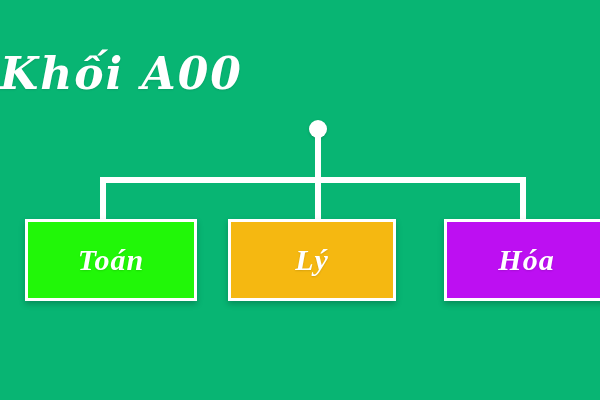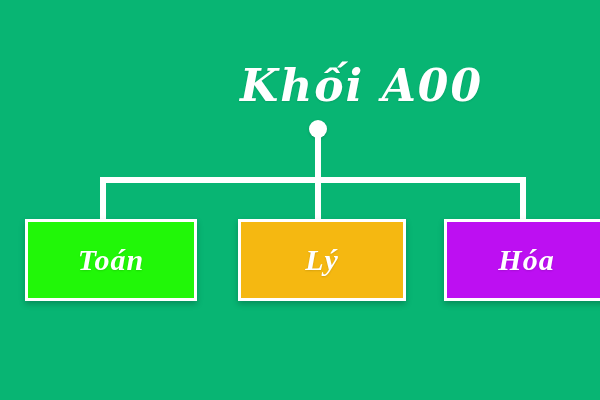--- a/index.html
+++ b/index.html
@@ -18,23 +18,23 @@
     width: 600px;
     height: 400px;
     background: #08b573;
     overflow: hidden;
   }
 
   
   .title {
     position: absolute;
     left: 0;
-    top: 60px;
+    top: 48px;
     width: 483px;
-    text-align: right;
+    text-align: left;
     color: #ffffff;
     font-family: "DejaVu Serif", "Liberation Serif", serif;
     font-style: italic;
     font-weight: bold;
     font-size: 44px;
     letter-spacing: 2px;
     line-height: 52px;
     text-shadow: 0 1px 2px rgba(0,0,0,0.10);
     white-space: nowrap;
   }
@@ -94,21 +94,21 @@
     font-family: Liberation Serif, serif;
     font-style: italic;
     font-weight: bold;
     font-size: 30px;
     letter-spacing: 1px;
     text-shadow: 0 1px 2px rgba(0,0,0,0.13);
     white-space: nowrap;
   }
 
   .box-toan { left: 25px;  width: 172px; background: #21f708; }
-  .box-ly   { left: 238px; width: 168px; background: #f5b811; }
+  .box-ly   { left: 228px; width: 168px; background: #f5b811; }
   .box-hoa  { left: 444px; width: 165px; background: #bd0ff2; }
 </style>
 </head>
 <body>
 
 <div id="canvas">
 
   <div class="title">Khối A00</div>
 
   <div class="node-dot"></div>

